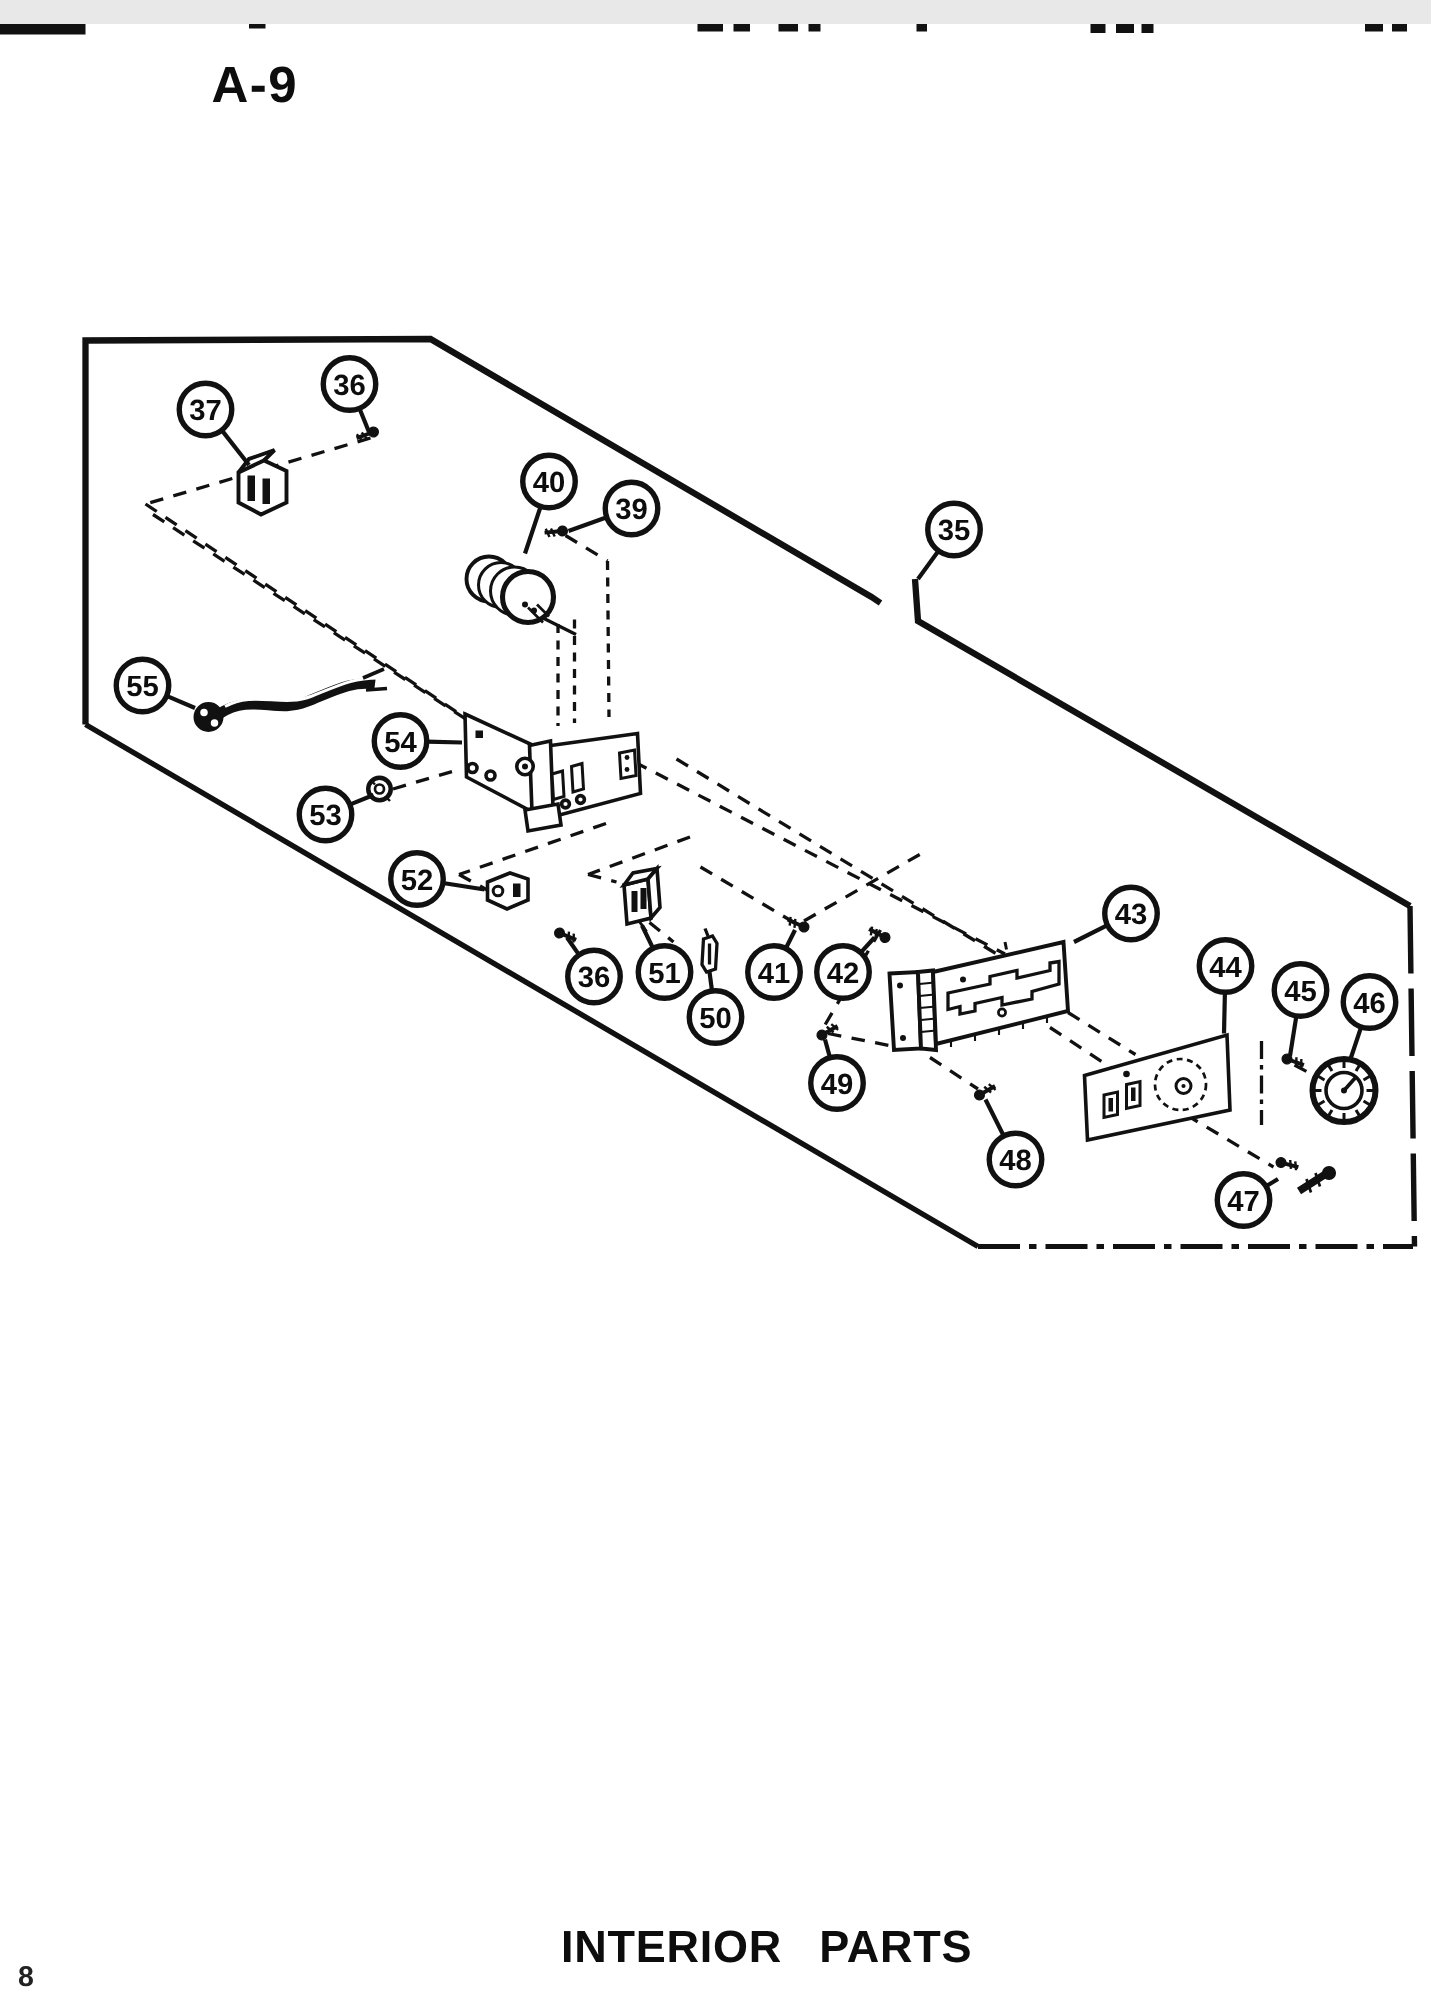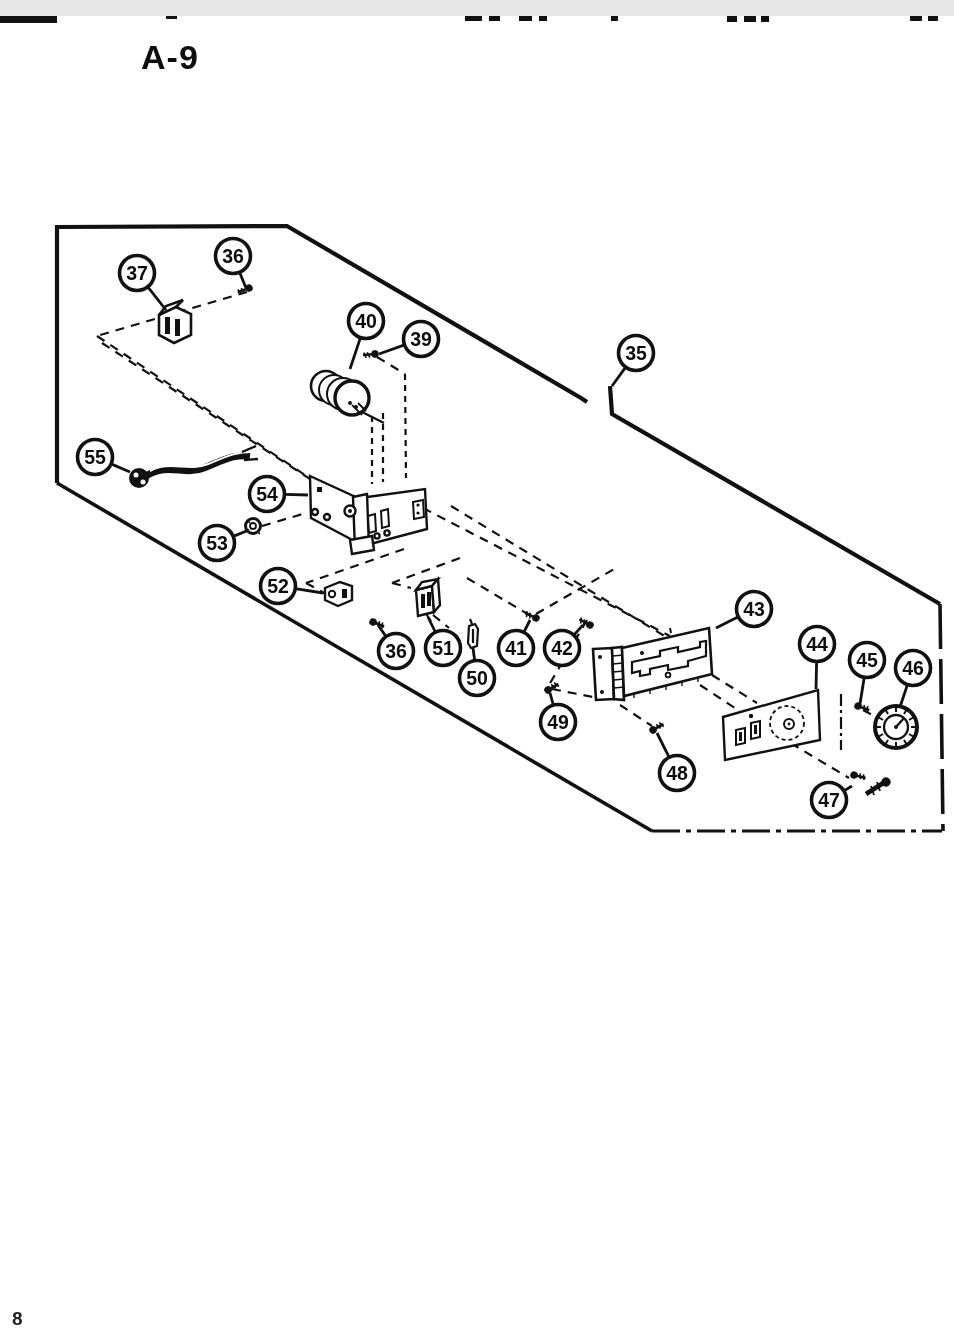--- a/index.html
+++ b/index.html
@@ -24,20 +24,21 @@
     font-family:"Liberation Sans",sans-serif;font-weight:bold;font-size:19.5px;fill:#0d0d0d;
   }
   .ln{stroke:#111;fill:none;}
 </style>
 </head>
 <body>
 
 <div class="page">
 
   <div class="section-label">A-9</div>
+  <div class="caption">INTERIOR PARTS</div>
   <div class="page-number">8</div>
 
   <svg id="diagram-svg" width="954" height="1333" viewBox="0 0 954 1333">
 
     <defs>
       <g id="screw-sym">
         <circle cx="0" cy="0" r="3.2" fill="#111"></circle>
         <line x1="2" y1="0" x2="12" y2="0" stroke="#111" stroke-width="2.6"></line>
         <line x1="5.5" y1="-3.2" x2="7.5" y2="2.4" stroke="#111" stroke-width="1.6"></line>
         <line x1="9" y1="-3.2" x2="11" y2="2.4" stroke="#111" stroke-width="1.6"></line>

